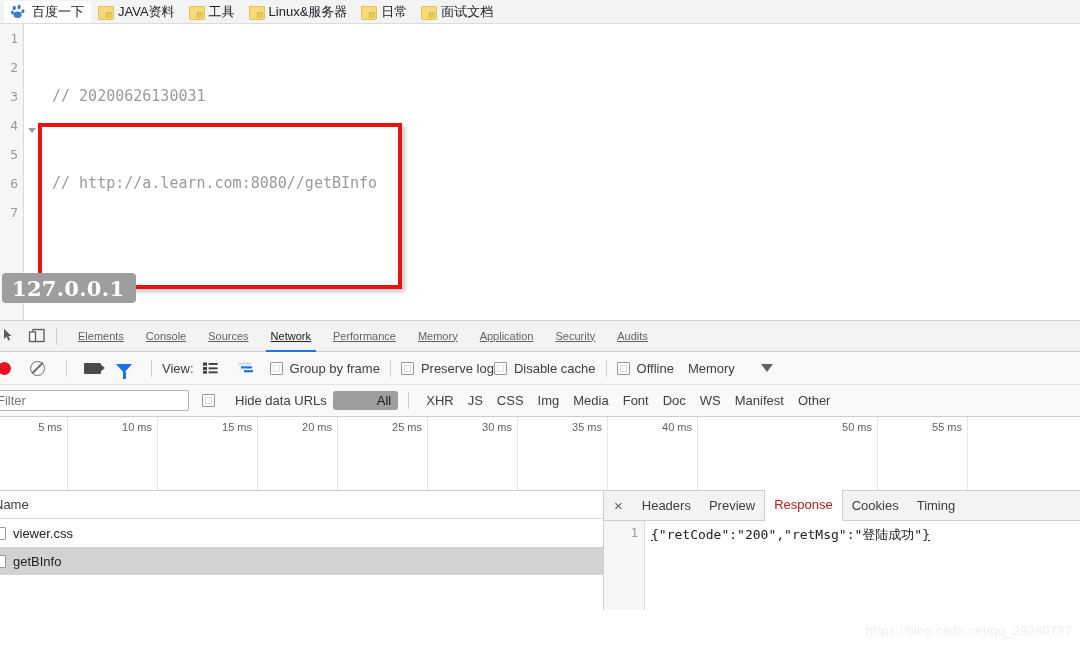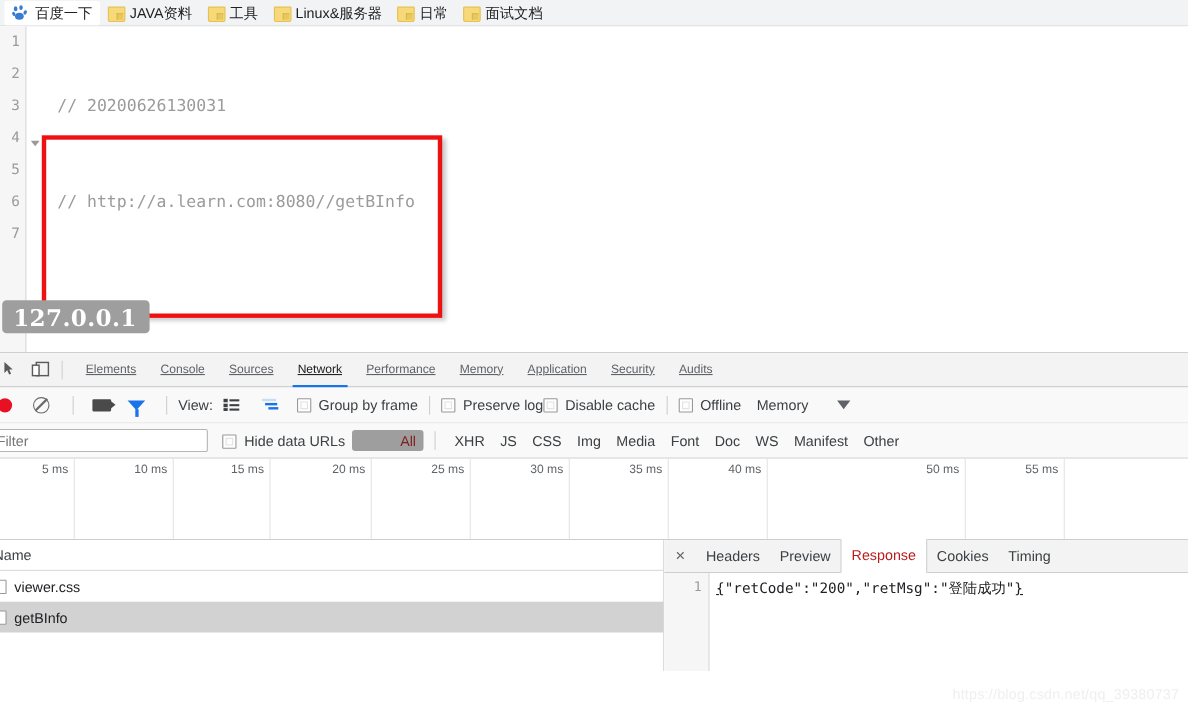--- a/index.html
+++ b/index.html
@@ -188,21 +188,21 @@
   }
   .filter-input {
     position: absolute; left: -8px; width: 197px; height: 21px;
     border: 1px solid #b5b5b5; background: #fff; border-radius: 2px;
     font-size: 13px; color: #5f6368; padding-left: 4px; line-height: 19px;
     font-family: "Liberation Sans", sans-serif;
   }
   .pill {
     padding: 2px 7px; border-radius: 3px; font-size: 13px; color: #3c4043;
   }
-  .pill.sel { background: #9e9e9e; color: #7f1d1d; padding-left: 44px; }
+  .pill.sel { background: #9e9e9e; color: #0f172a; padding-left: 44px; }
   .ftype { padding: 0 7px; font-size: 13px; color: #3c4043; white-space: nowrap; }
 
   .overview {
     position: relative; height: 74px; background: #ffffff;
     border-bottom: 1px solid #cdcdcd; overflow: hidden;
   }
   .ov-ruler { position: absolute; left: 0; top: 0; width: 100%; height: 74px; }
   .ov-cell {
     position: absolute; top: 0; height: 74px;
     border-right: 1px solid #e4e4e4;
@@ -420,21 +420,21 @@
         <span class="lbl">Offline</span>
       </div>
       <span class="lbl" style="margin-left:14px;">Memory</span>
       <span class="chev-down" style="margin-left:26px;"></span>
     </div>
 
     <div class="dt-filterbar">
       <div style="position:relative;width:192px;height:32px;">
         <input class="filter-input" style="top: 5px;" placeholder="Filter">
       </div>
-      <div style="display:flex;align-items:flex-end;gap:7px;margin-left:10px;">
+      <div style="display:flex;align-items:center;gap:20px;margin-left:10px;">
         <span class="cbx"></span>
         <span class="lbl">Hide data URLs</span>
       </div>
       <span class="pill sel" style="margin-left:6px;">All</span>
       <span class="vsep"></span>
       <span class="ftype">XHR</span>
       <span class="ftype">JS</span>
       <span class="ftype">CSS</span>
       <span class="ftype">Img</span>
       <span class="ftype">Media</span>
@@ -446,21 +446,21 @@
     </div>
 
     <div class="overview">
       <div class="ov-ruler">
         <div class="ov-cell" style="left:-22px;width:90px;">
             <span class="ov-lbl">5 ms</span>
           </div>
         <div class="ov-cell" style="left:68px;width:90px;">
             <span class="ov-lbl">10 ms</span>
           </div>
-        <div class="ov-cell" style="left:156px;width:90px;">
+        <div class="ov-cell" style="left:168px;width:90px;">
             <span class="ov-lbl">15 ms</span>
           </div>
         <div class="ov-cell" style="left:248px;width:90px;">
             <span class="ov-lbl">20 ms</span>
           </div>
         <div class="ov-cell" style="left:338px;width:90px;">
             <span class="ov-lbl">25 ms</span>
           </div>
         <div class="ov-cell" style="left:428px;width:90px;">
             <span class="ov-lbl">30 ms</span>

